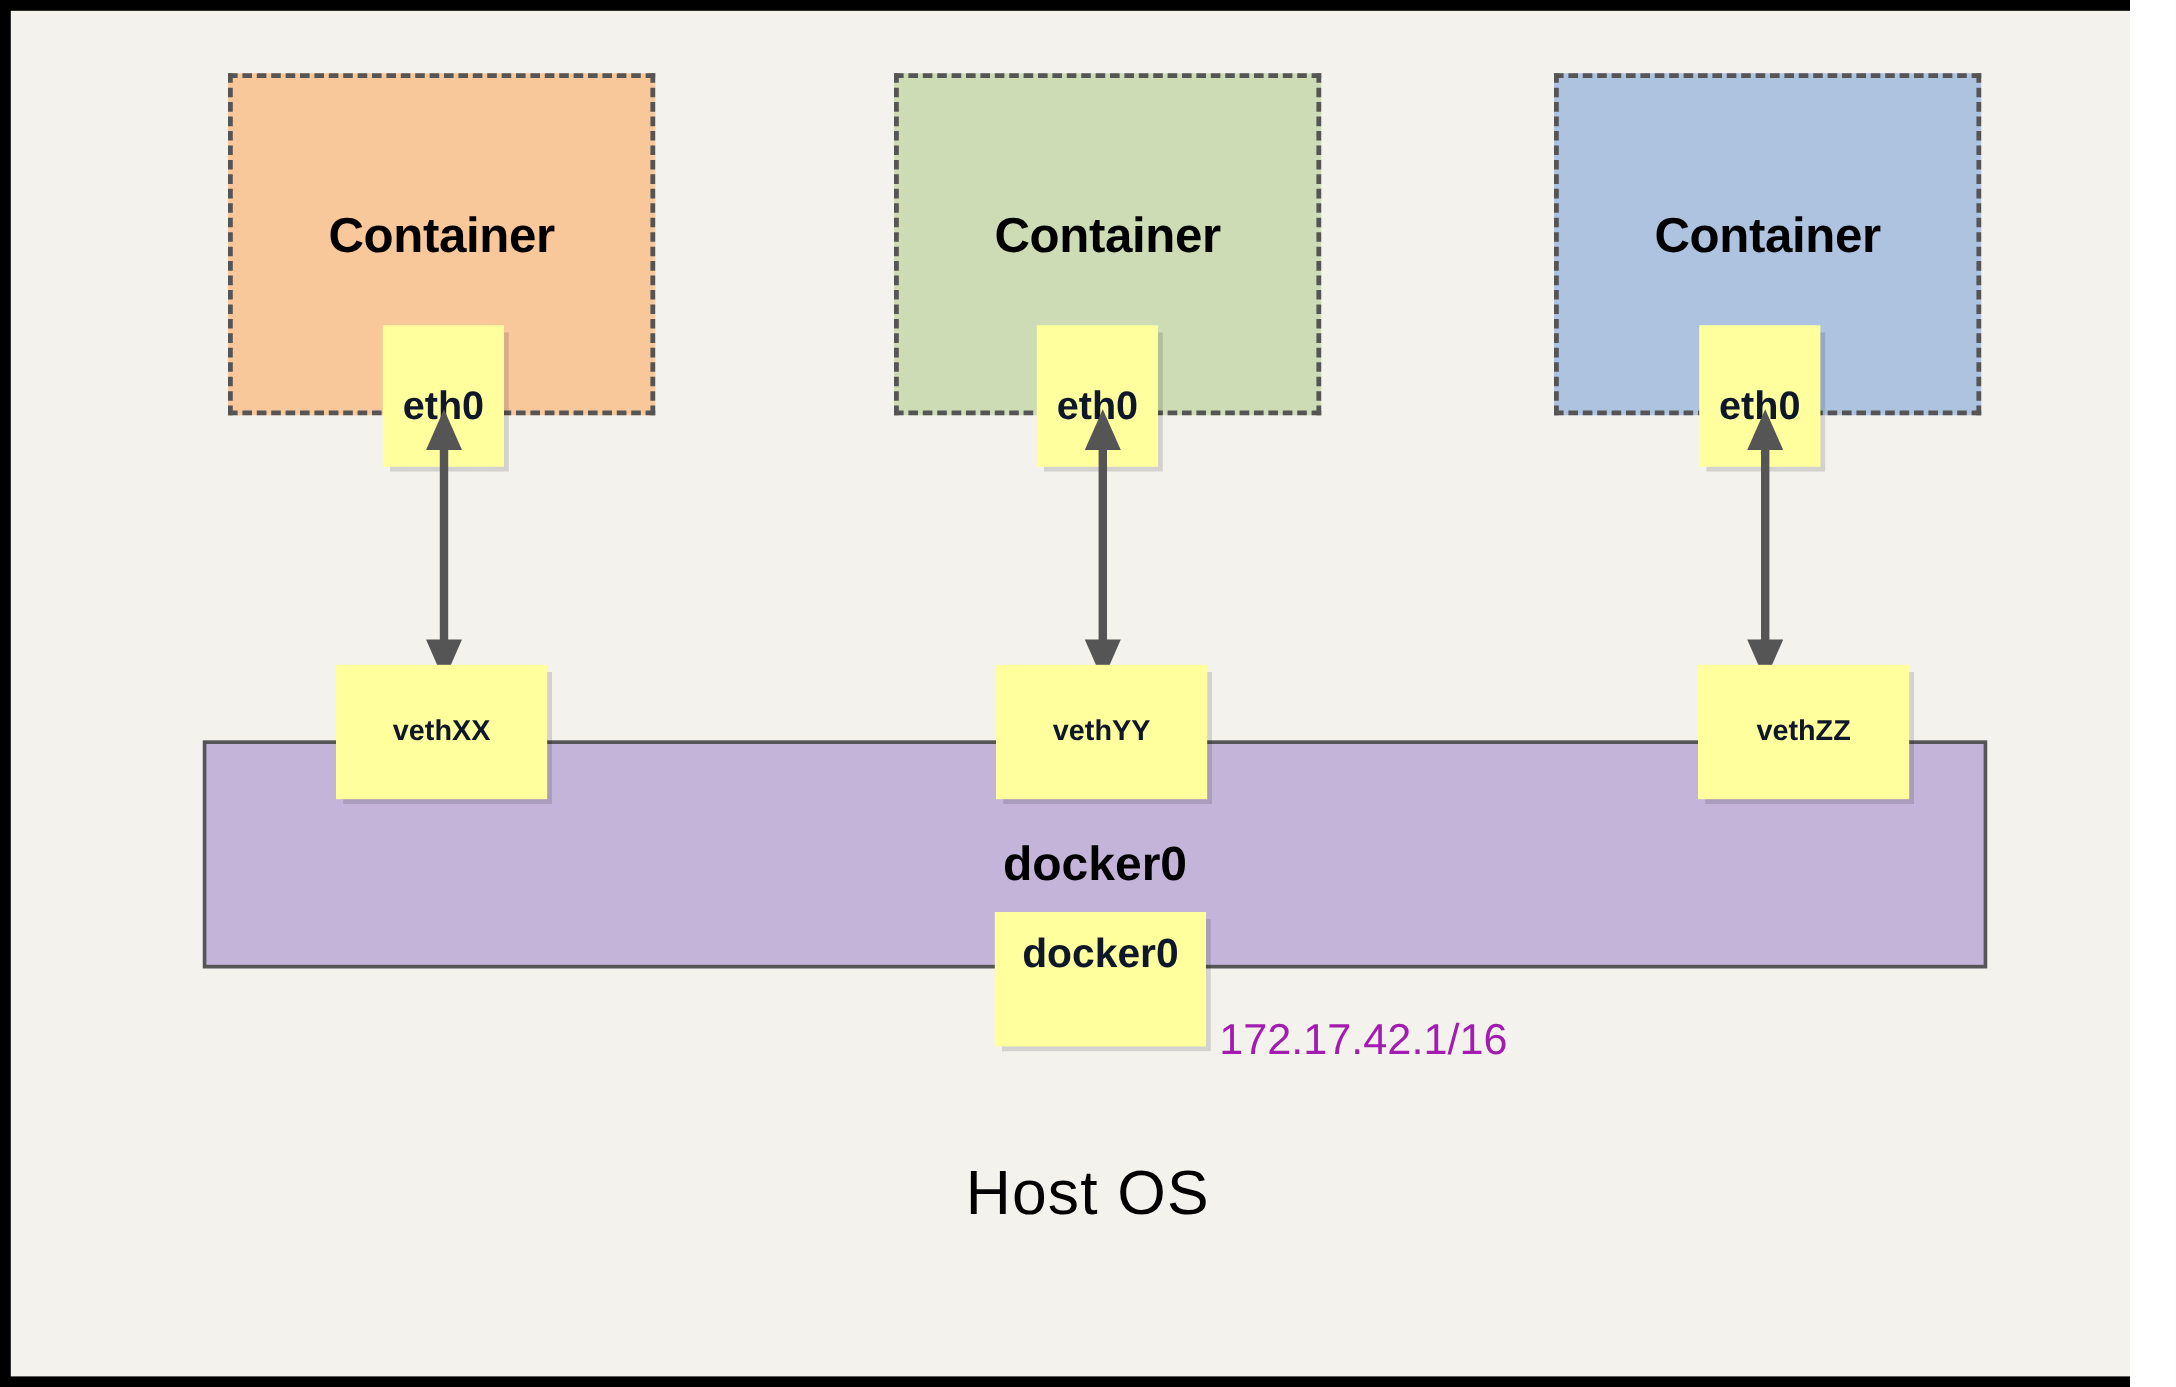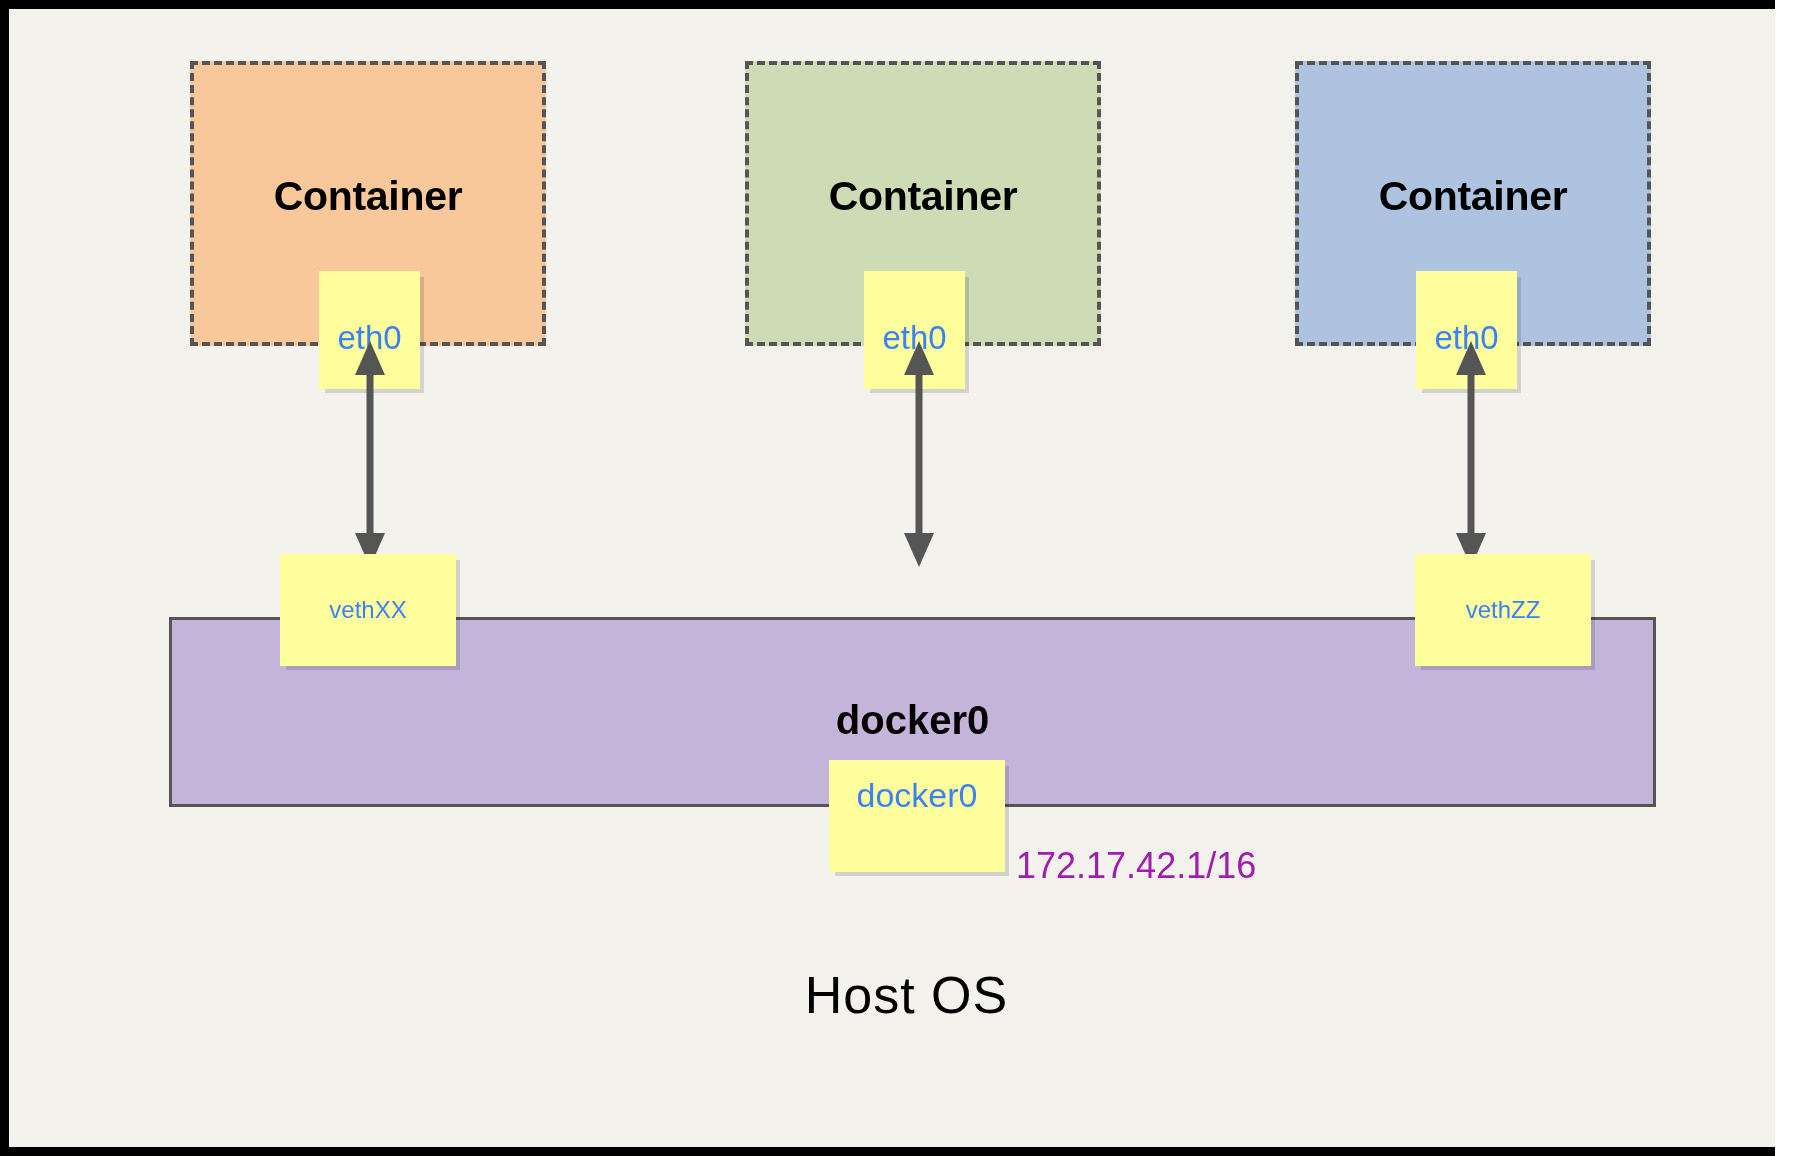--- a/index.html
+++ b/index.html
@@ -56,22 +56,23 @@
   }
 
   
   .note {
     position: absolute;
     background: #ffff9e;
     box-shadow: 5px 5px 0 -1px rgba(0,0,0,0.13);
     display: flex;
     align-items: center;
     justify-content: center;
-    color: #3b82f6;
-    box-sizing: border-box;
+    color: #0f172a;
+    box-sizing: border-box;
+    font-weight: bold;
   }
   .note-eth {
     width: 101px;
     height: 118px;
     font-size: 33px;
     padding-top: 16px;
   }
   .note-eth.e0 { left: 310px; top: 262px; }
   .note-eth.e1 { left: 855px; top: 262px; }
   .note-eth.e2 { left: 1407px; top: 262px; }
@@ -195,20 +196,23 @@
       <polygon points="20,228 5,194 35,194" fill="#555555"></polygon>
     </svg>
 
     <div id="docker-bar">
       <div id="docker-bar-label">docker0</div>
     </div>
 
     <div class="note note-veth v0">
       <span>vethXX</span>
     </div>
+    <div class="note note-veth v1">
+      <span>vethYY</span>
+    </div>
     <div class="note note-veth v2">
       <span>vethZZ</span>
     </div>
 
     <div class="note note-docker">
       <span>docker0</span>
     </div>
 
     <div id="ip-label">172.17.42.1/16</div>
 

